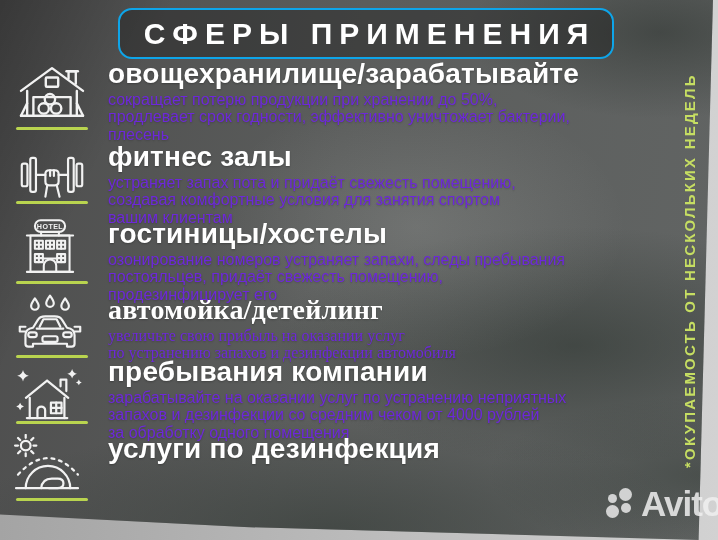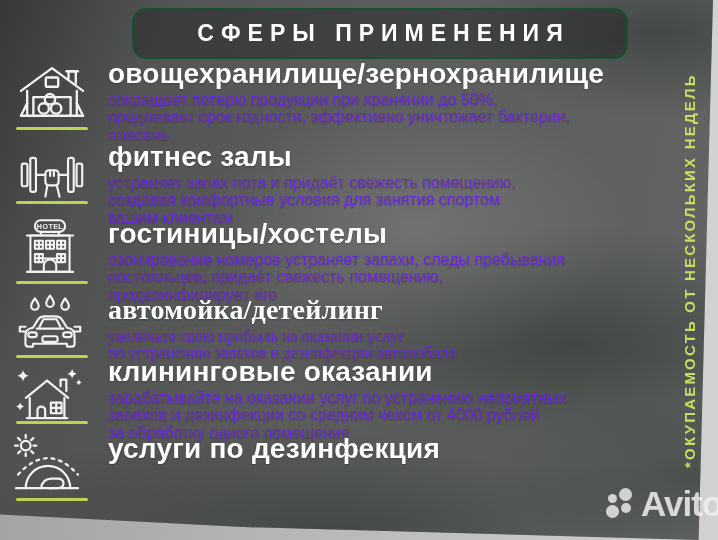--- a/index.html
+++ b/index.html
@@ -14,25 +14,25 @@
       radial-gradient(ellipse 300px 190px at 58% 42%,rgba(215,218,215,0.16),transparent 70%),
       linear-gradient(115deg,rgba(0,0,0,0.28),transparent 18%),
       radial-gradient(ellipse 270px 120px at 92% 6%,rgba(40,46,42,0.50),transparent 72%),
       radial-gradient(ellipse 430px 170px at 80% 64%,rgba(42,50,45,0.55),transparent 70%),
       radial-gradient(ellipse 520px 150px at 46% 98%,rgba(44,52,47,0.50),transparent 72%),
       radial-gradient(ellipse 300px 110px at 98% 88%,rgba(46,54,49,0.45),transparent 72%),
       linear-gradient(100deg,#4d4d4d 0%,#5b5d5c 45%,#626564 100%);
     clip-path:polygon(0 0,99.3% 0,97.3% 100%,34% 97.6%,0 95.3%);
   }
   .title-box{
-    position:absolute;left:132px;top:8px;width:492px;height:47px;
-    border:2px solid #14532d;border-radius:14px;
+    position:absolute;left:118px;top:8px;width:492px;height:47px;
+    border:2px solid #0ea5e9;border-radius:14px;
     background:rgba(32,32,32,0.45);
     display:flex;align-items:center;justify-content:center;
-    color:#ffffff;font-weight:700;font-size:23px;letter-spacing:7px;
+    color:#ffffff;font-weight:700;font-size:30px;letter-spacing:7px;
     white-space:nowrap;text-indent:7px;
   }
   .vnote{
     position:absolute;left:674px;top:6px;height:530px;width:30px;
     writing-mode:vertical-rl;transform:rotate(180deg);
     display:flex;align-items:center;justify-content:center;
     color:#c6de62;font-size:15px;font-weight:600;letter-spacing:2.2px;
     white-space:nowrap;z-index:5;
   }
   .icon-block{position:absolute;z-index:2;}
@@ -73,21 +73,21 @@
     <path d="M18 50 v-18 h36 v18"></path>
     <circle cx="28" cy="43" r="5"></circle>
       <circle cx="40" cy="43" r="5"></circle>
       <circle cx="34" cy="34" r="5"></circle>
     <path d="M12 38 l-6 12 M60 38 l6 12"></path>
     <path d="M6 50 h60"></path>
   </svg>
 </div>
 <div class="underline" style="top:127px;"></div>
 <div class="item-text" style="top:60px;">
-  <div class="item-heading">овощехранилище/зернохранилище</div>
+  <div class="item-heading">овощехранилище/зарабатывайте</div>
   <div class="item-body">сокращает потерю продукции при хранении до 50%,
 продлевает срок годности, эффективно уничтожает бактерии,
 плесень</div>
 </div>
 
 <div class="icon-block" style="left:18px;top:147px;">
   <svg width="68" height="54" viewBox="0 0 72 56">
     <rect x="4" y="17" width="6" height="24" rx="2"></rect>
     <rect x="13" y="11" width="6" height="36" rx="2"></rect>
     <rect x="53" y="11" width="6" height="36" rx="2"></rect>
@@ -167,21 +167,21 @@
     <path d="M12 31 L34 13 L56 31"></path>
     <path d="M16 31 v21 M52 31 v21"></path>
     <path d="M24 52 v-8 a4 4 0 0 1 8 0 v8"></path>
     <rect x="38" y="36" width="11" height="11"></rect>
     <path d="M43.5 36 v11 M38 41.5 h11"></path>
     <path d="M13 52 h42"></path>
   </svg>
 </div>
 <div class="underline" style="top:421px;"></div>
 <div class="item-text" style="top:358px;">
-  <div class="item-heading">клининговые оказании</div>
+  <div class="item-heading">пребывания компании</div>
   <div class="item-body">зарабатывайте на оказании услуг по устранению неприятных
 запахов и дезинфекции со средним чеком от 4000 рублей
 за обработку одного помещения</div>
 </div>
 
 <div class="icon-block" style="left:12px;top:434px;">
   <svg width="70" height="60" viewBox="0 0 72 62">
     <circle cx="14" cy="12" r="5"></circle>
     <path d="M14 4 v-3 M14 20 v3 M6 12 h-3 M22 12 h3 M8.3 6.3 l-2.2-2.2 M19.7 6.3 l2.2-2.2 M8.3 17.7 l-2.2 2.2 M19.7 17.7 l2.2 2.2"></path>
     <path d="M6 42 Q37 8 68 42" stroke-dasharray="3 5"></path>

